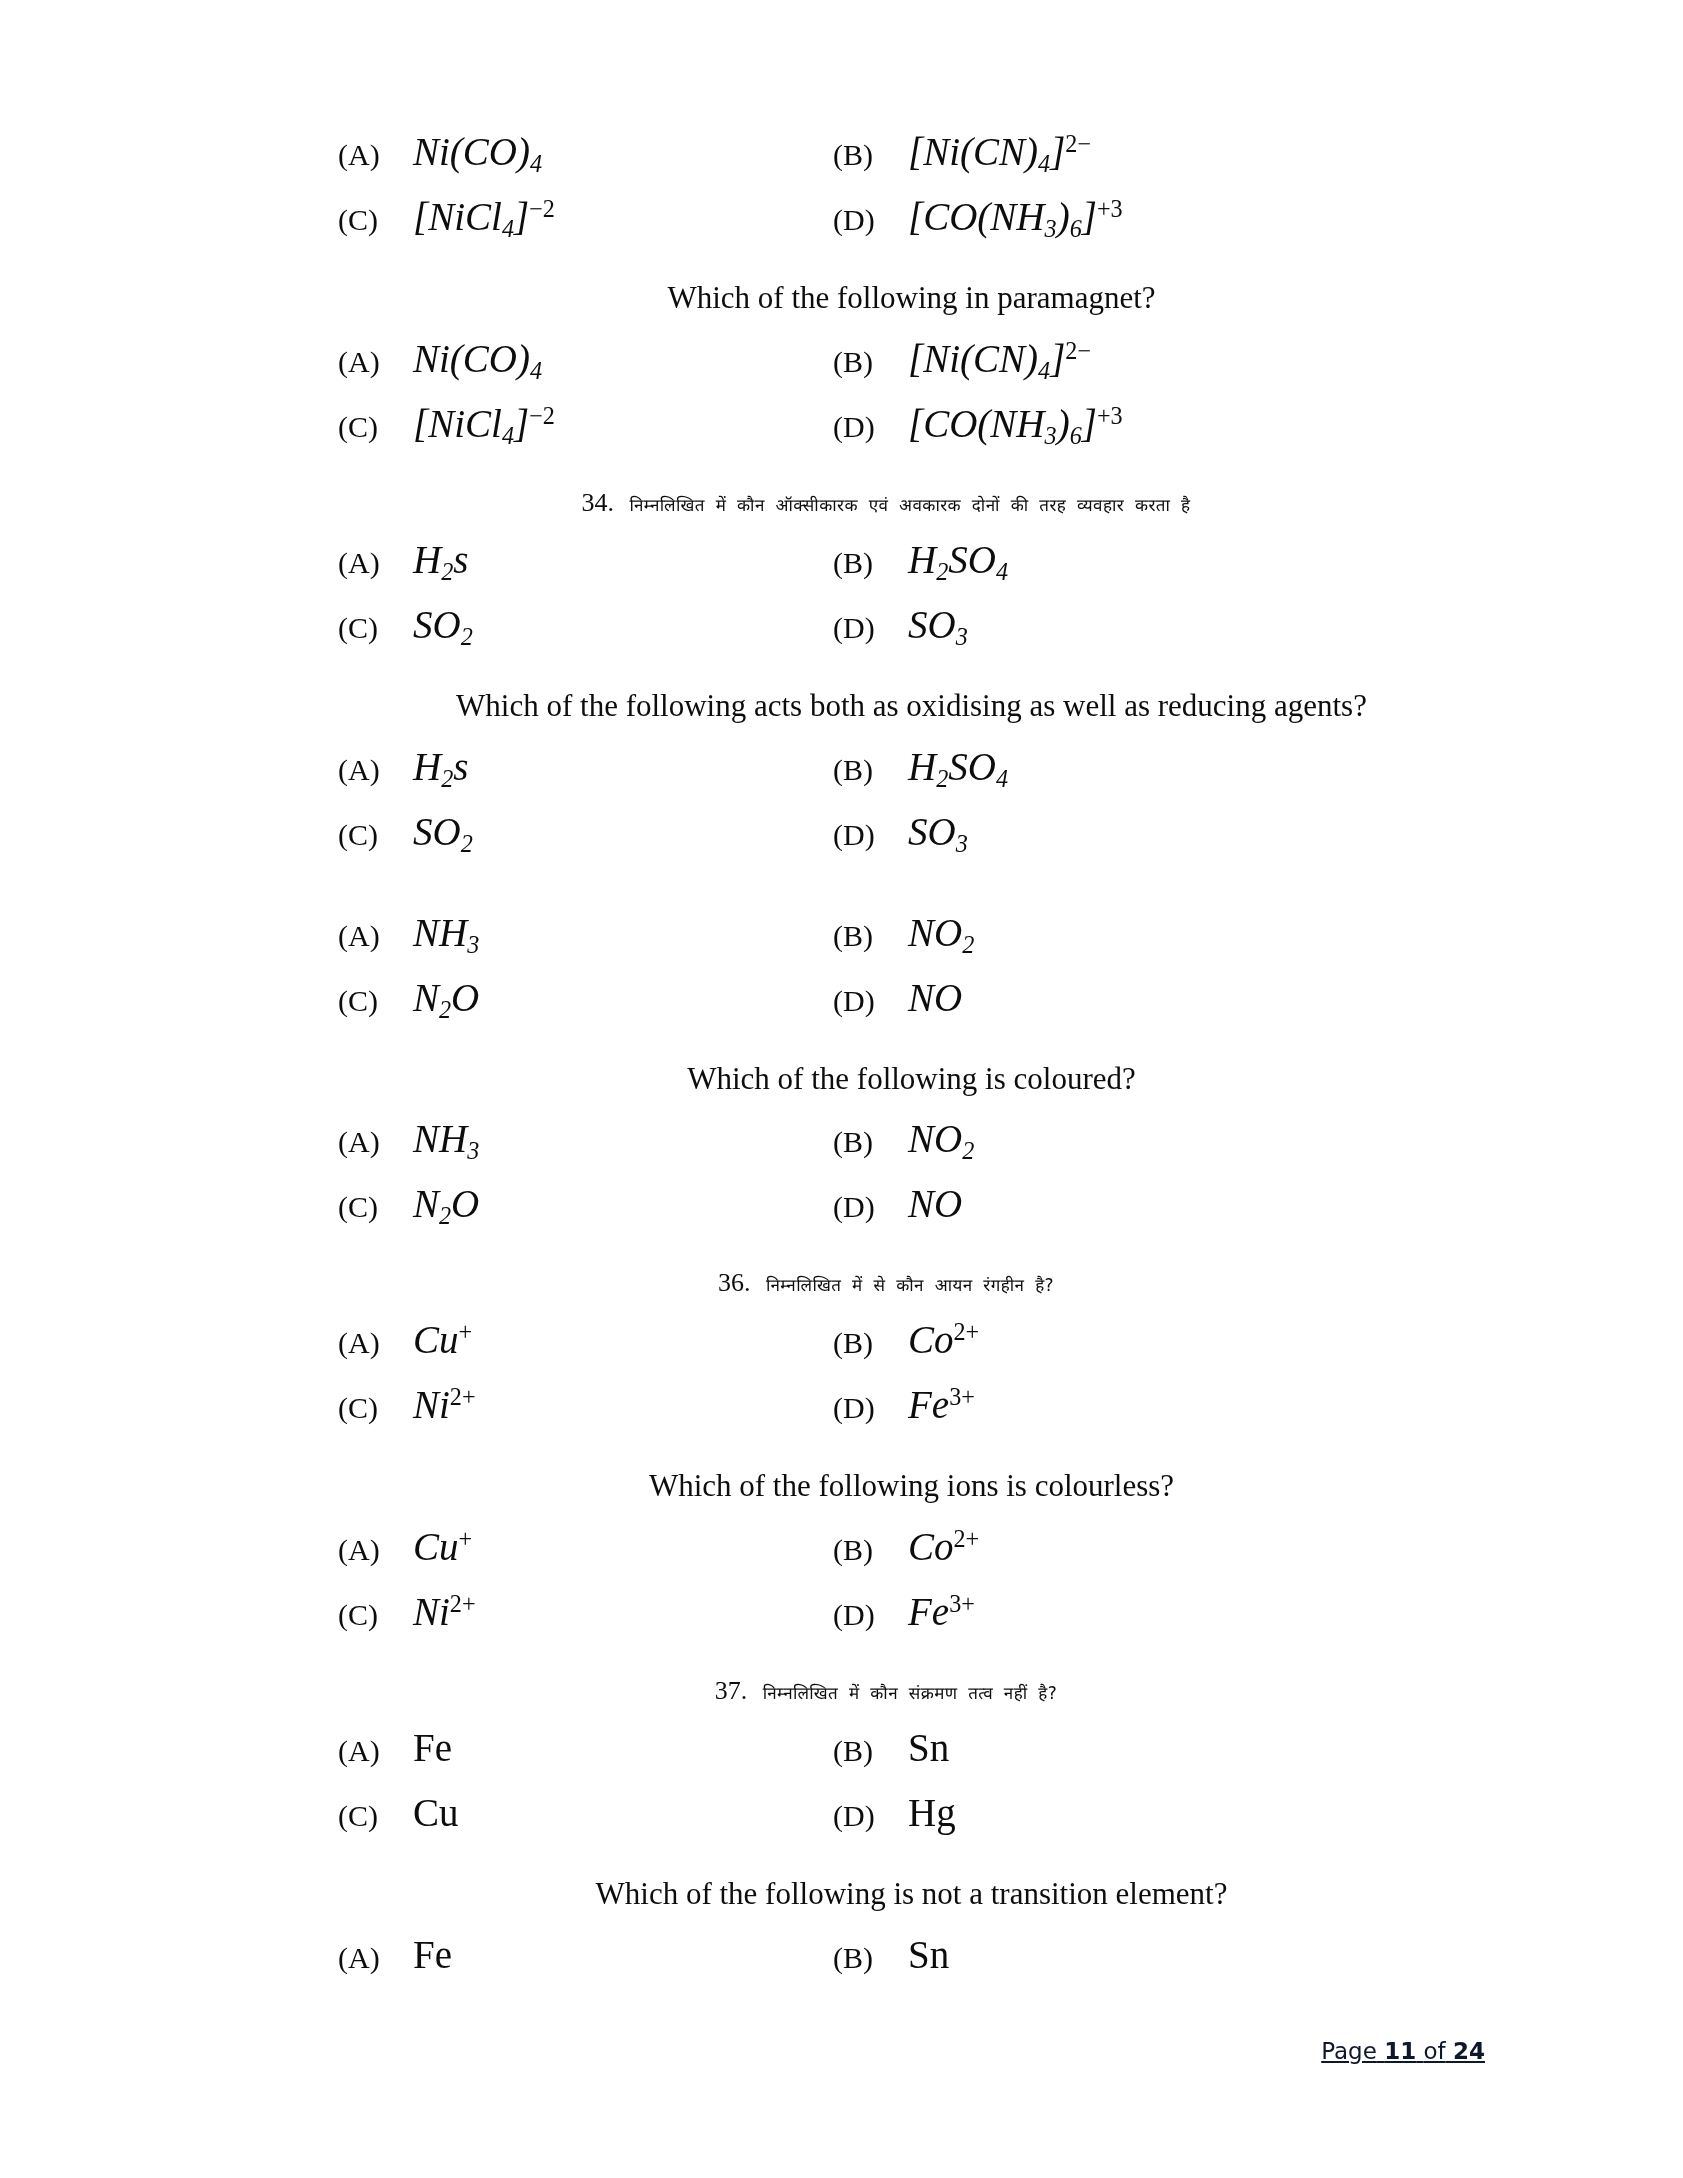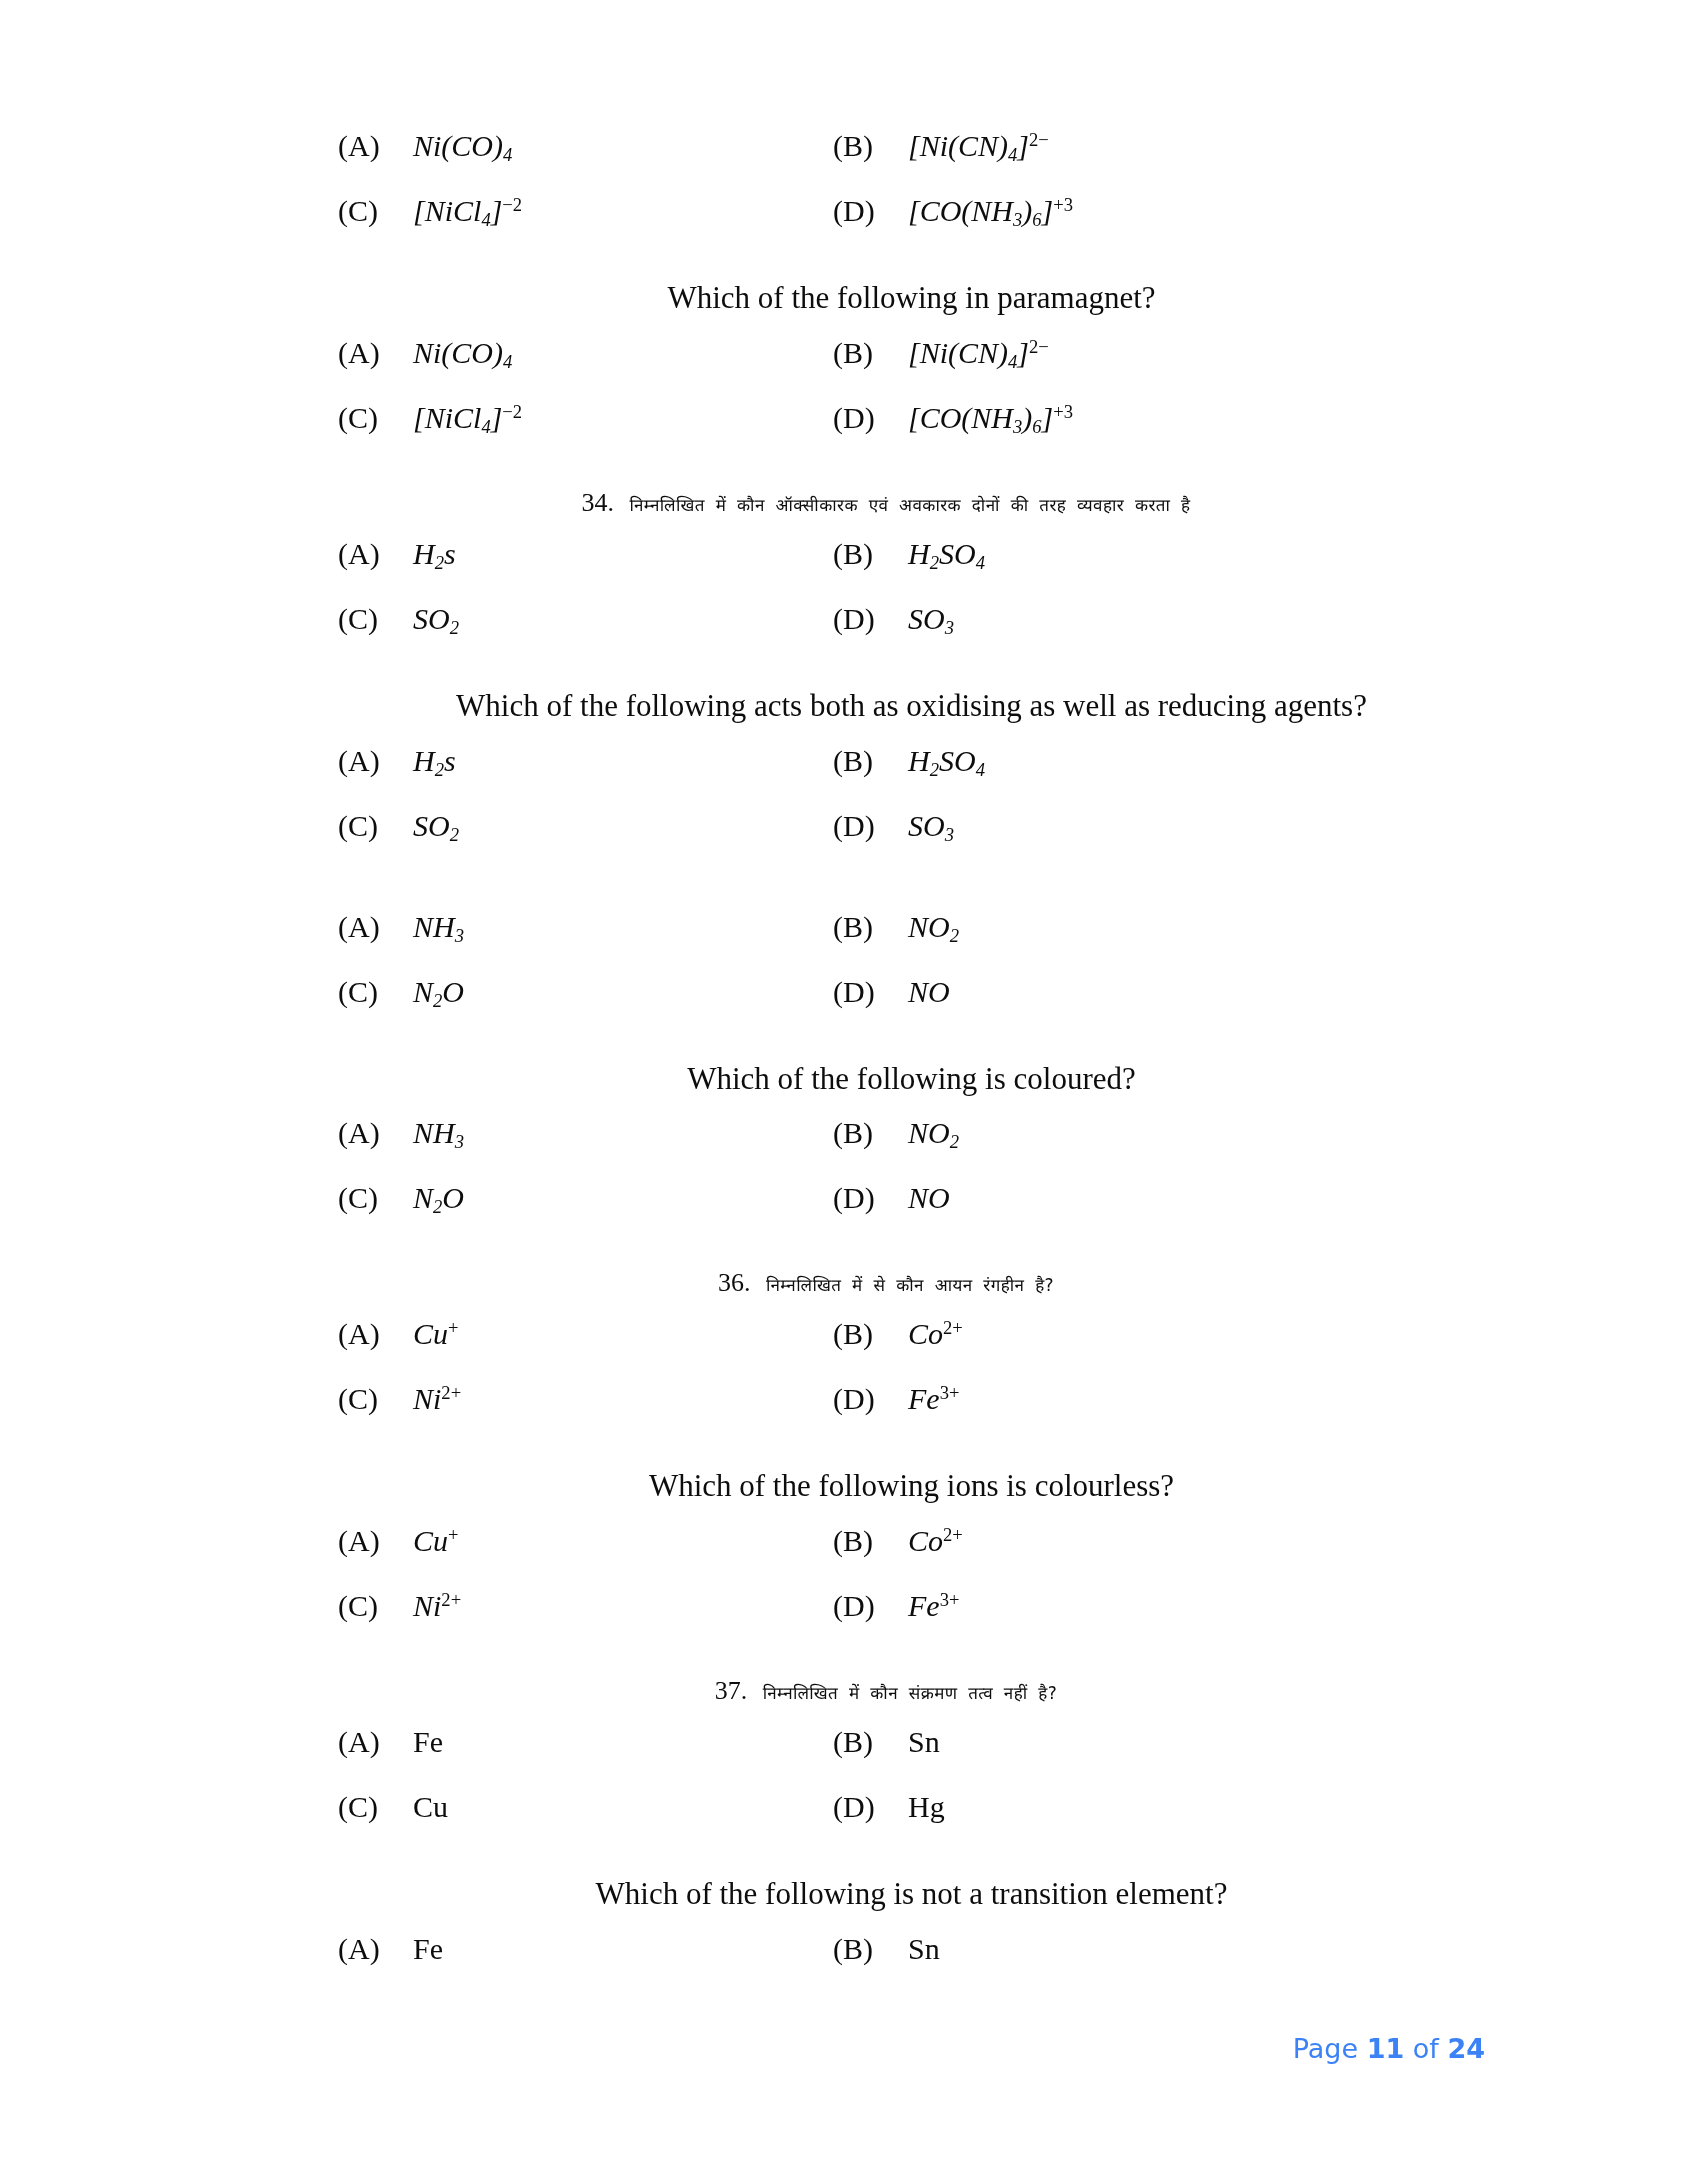--- a/index.html
+++ b/index.html
@@ -67,21 +67,21 @@
   .optcell.right { width: 495px; flex: 0 0 495px; }
 
   .optlabel {
     font-family: "Liberation Serif", "DejaVu Serif", serif;
     font-size: 30px;
     width: 75px;
     flex: 0 0 75px;
   }
   .optval {
     font-family: "Liberation Serif", "DejaVu Serif", serif;
-    font-size: 30px;
+    font-size: 39px;
     font-style: italic;
     white-space: nowrap;
   }
   .optval.upright { font-style: normal; }
 
   .optval sub {
     font-size: 0.62em;
     vertical-align: -0.28em;
     font-style: italic;
   }
@@ -93,23 +93,24 @@
 
   .spacer-sm { height: 14px; }
   .spacer-md { height: 22px; }
 
   
   .footer {
     position: absolute;
     right: 198px;
     bottom: 114px;
     font-family: "DejaVu Sans", "Liberation Sans", sans-serif;
-    font-size: 27px;
-    color: #3b82f6;
+    font-size: 23px;
+    color: #0f172a;
     white-space: nowrap;
+    text-decoration: underline;
   }
   .footer b { font-weight: bold; }
 </style>
 </head>
 <body>
 
 <div class="page">
   <div id="content">
       <div class="optrow">
         <div class="optcell left">

